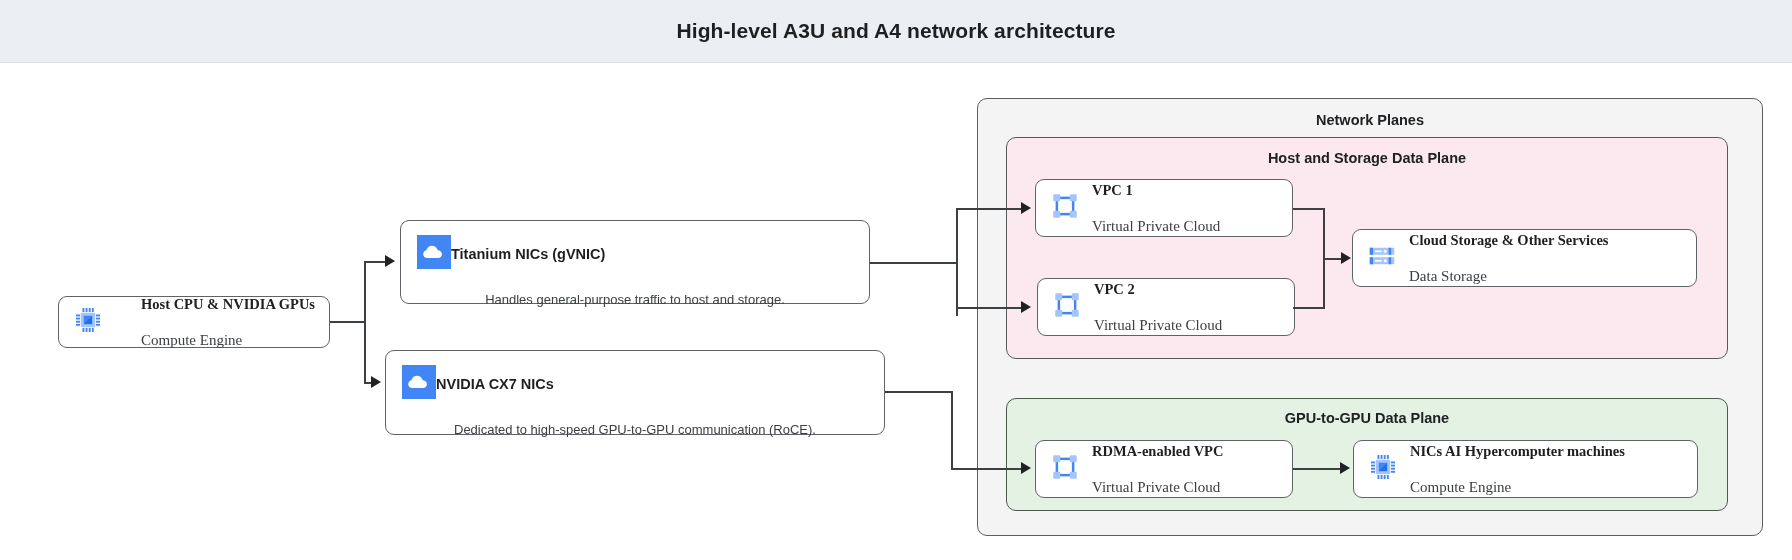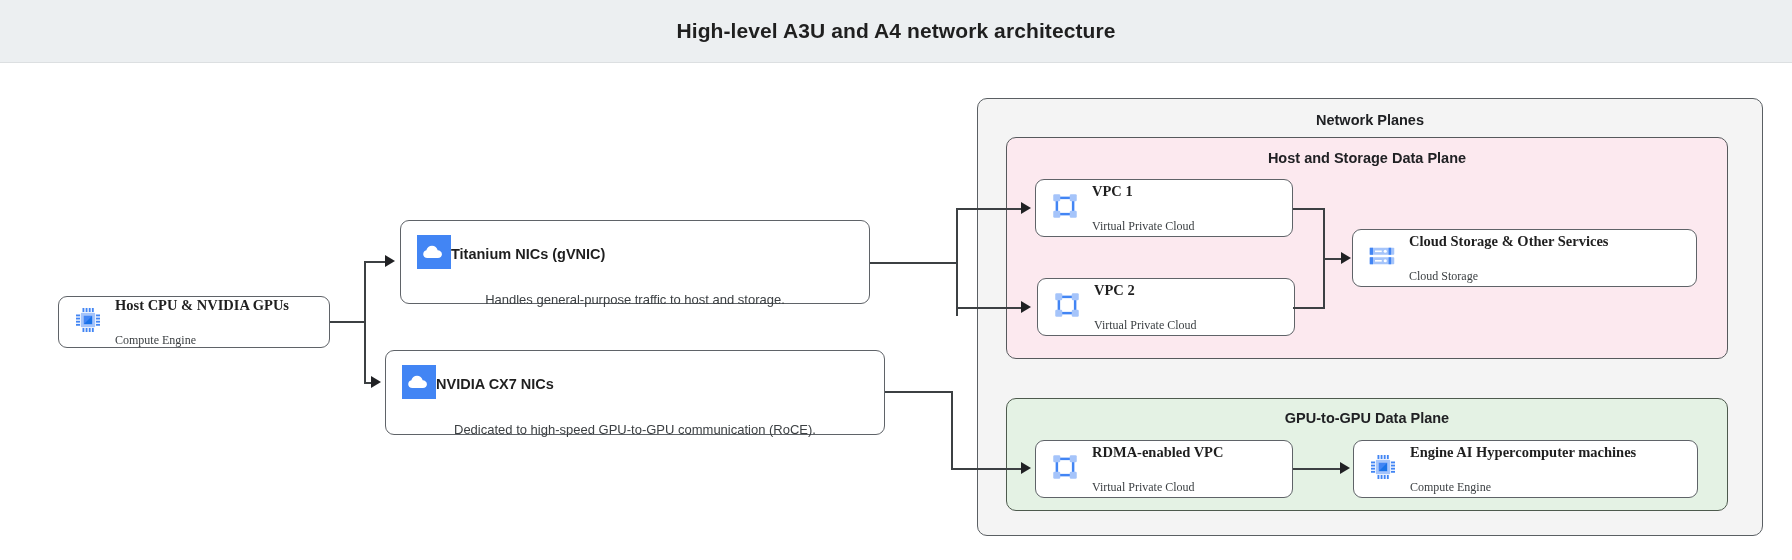--- a/index.html
+++ b/index.html
@@ -50,21 +50,21 @@
 
   
   .node {
     position: absolute; background: #ffffff;
     border: 1.7px solid #5f6368; border-radius: 9px;
     display: flex; align-items: center; gap: 12px;
     padding: 0 14px;
   }
   .node .txt { display: flex; flex-direction: column; justify-content: center; gap: 11px; font-family: Liberation Serif, serif; }
   .node .t1 { font-size: 14.5px; font-weight: bold; color: #1f1f1f; white-space: nowrap; }
-  .node .t2 { font-size: 12px; color: #3c4043; white-space: nowrap; margin-top: 8px; }
+  .node .t2 { font-size: 15px; color: #3c4043; white-space: nowrap; margin-top: 8px; }
 
   
   .panel {
     position: absolute; background: #ffffff;
     border: 1.7px solid #5f6368; border-radius: 9px;
     display: flex; flex-direction: column;
   }
   .panel .phead { display: flex; align-items: center; gap: 0; padding: 14px 16px 8px 16px; }
   .panel .phead .t1 { font-size: 14.5px; font-weight: bold; color: #1f1f1f; white-space: nowrap; }
   .panel .prule { height: 2px; background: #80868b; margin: 2px 16px 0 16px; }
@@ -87,21 +87,21 @@
 </head>
 <body>
 
 <div id="page">
 
   <div class="titlebar">
     <div class="title">High-level A3U and A4 network architecture</div>
   </div>
 
 
-  <div class="node" style="left:58px; top:296px; width:272px; height:52px;">
+  <div class="node" style="left:58px; top:296px; width:272px; height:52px;justify-content:space-between;">
     <span class="icon">
       <svg width="30" height="30" viewBox="0 0 24 24">
         <rect x="6.2" y="6.2" width="11.6" height="11.6" rx="1" fill="#a5c4fa"></rect>
         <rect x="8.6" y="8.6" width="6.8" height="6.8" fill="#4285f4"></rect>
         <path d="M8.8 15.2 L15.2 15.2 L15.2 8.8 Z" fill="#1a73e8"></path>
         <g fill="#4285f4">
           <rect x="7.6" y="2.4" width="1.5" height="3.2"></rect>
             <rect x="10.1" y="2.4" width="1.5" height="3.2"></rect>
           <rect x="12.6" y="2.4" width="1.5" height="3.2"></rect>
             <rect x="15.1" y="2.4" width="1.5" height="3.2"></rect>
@@ -215,21 +215,21 @@
         <rect x="17.3" y="5.4" width="2.0" height="5.6" fill="#4285f4"></rect>
         <rect x="17.3" y="13.0" width="2.0" height="5.6" fill="#4285f4"></rect>
         <rect x="6.4" y="7.6" width="5.4" height="1.3" fill="#ffffff"></rect>
         <rect x="6.4" y="15.2" width="5.4" height="1.3" fill="#ffffff"></rect>
         <circle cx="14.6" cy="8.2" r="1.25" fill="#ffffff"></circle>
         <circle cx="14.6" cy="15.8" r="1.25" fill="#ffffff"></circle>
       </svg>
     </span>
     <span class="txt">
       <span class="t1">Cloud Storage &amp; Other Services</span>
-      <span class="t2">Cloud Storage</span>
+      <span class="t2">Data Storage</span>
     </span>
   </div>
 
   <div class="conn h" style="left:870px; top:262px; width:88px;"></div>
   <div class="conn v" style="left:956px; top:208px; height:108px;"></div>
   <div class="conn h" style="left:956px; top:208px; width:66px;"></div>
   <div class="arrow" style="left:1021px; top:202px;"></div>
   <div class="conn h" style="left:956px; top:307px; width:66px;"></div>
   <div class="arrow" style="left:1021px; top:301px;"></div>
 
@@ -281,21 +281,21 @@
           <rect x="2.4" y="12.6" width="3.2" height="1.5"></rect>
             <rect x="2.4" y="15.1" width="3.2" height="1.5"></rect>
           <rect x="18.4" y="7.6" width="3.2" height="1.5"></rect>
             <rect x="18.4" y="10.1" width="3.2" height="1.5"></rect>
           <rect x="18.4" y="12.6" width="3.2" height="1.5"></rect>
             <rect x="18.4" y="15.1" width="3.2" height="1.5"></rect>
         </g>
       </svg>
     </span>
     <span class="txt">
-      <span class="t1">Engine AI Hypercomputer machines</span>
+      <span class="t1">NICs AI Hypercomputer machines</span>
       <span class="t2">Compute Engine</span>
     </span>
   </div>
 
   <div class="conn h" style="left:885px; top:391px; width:68px;"></div>
   <div class="conn v" style="left:951px; top:391px; height:78px;"></div>
   <div class="conn h" style="left:951px; top:468px; width:71px;"></div>
   <div class="arrow" style="left:1021px; top:462px;"></div>
 
   <div class="conn h" style="left:1293px; top:468px; width:48px;"></div>

